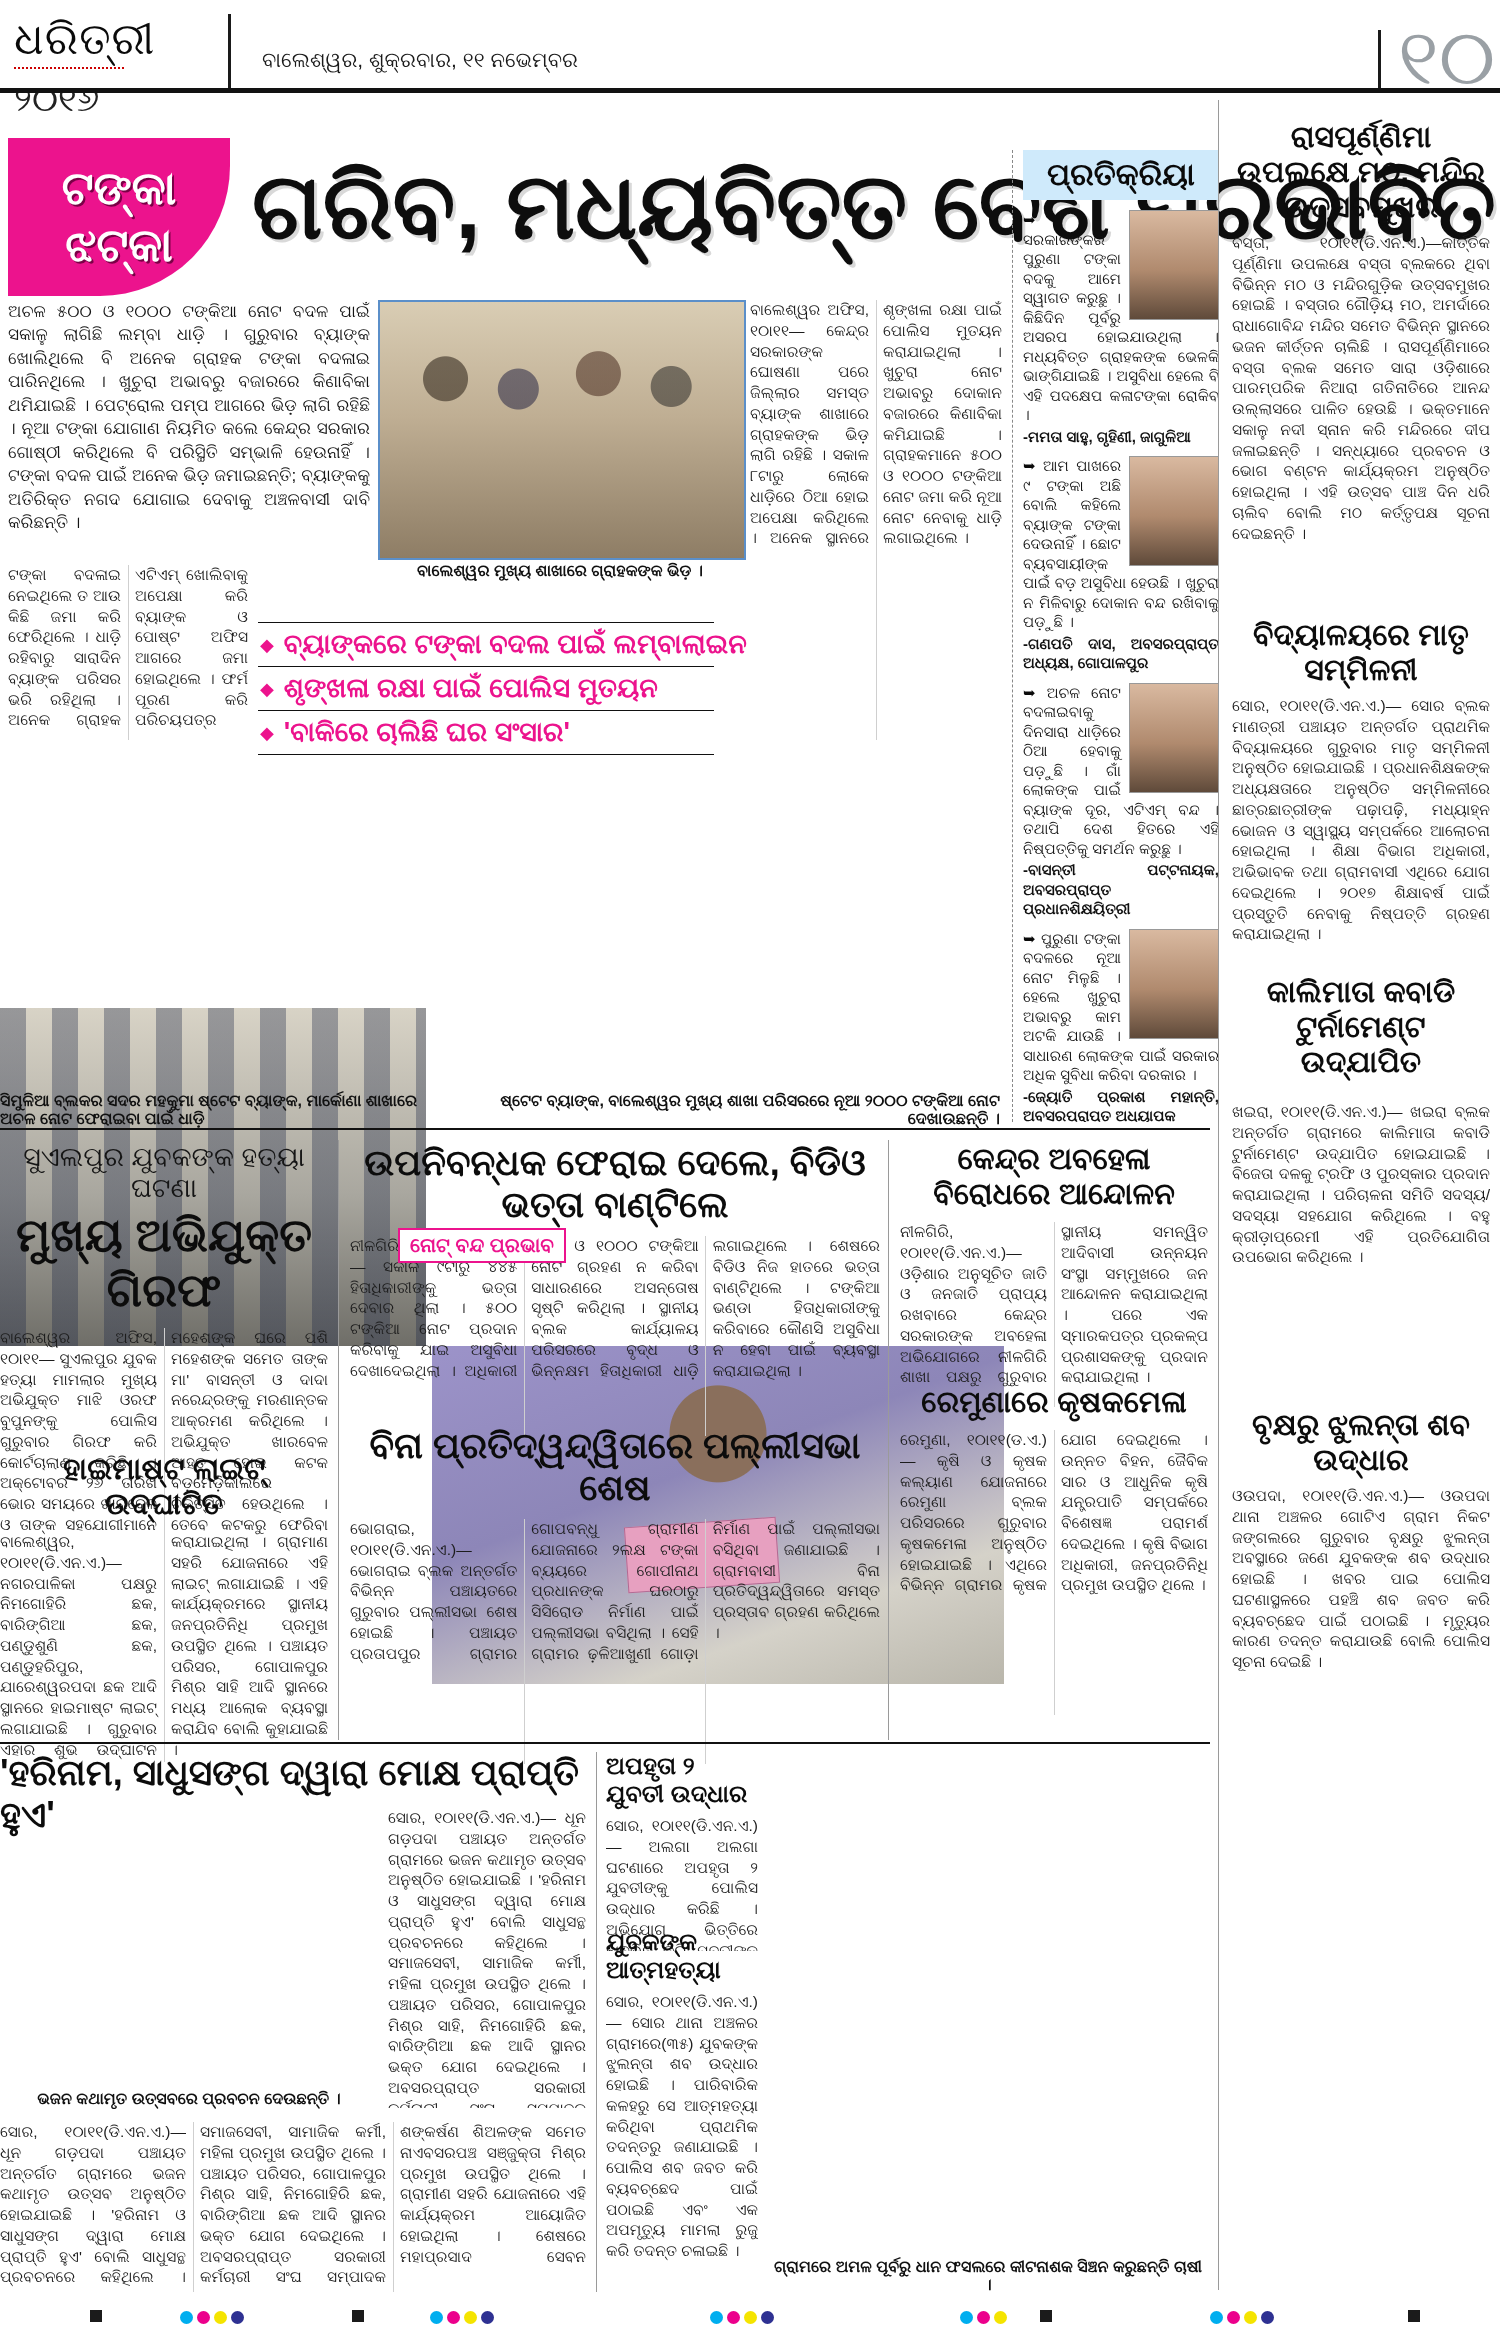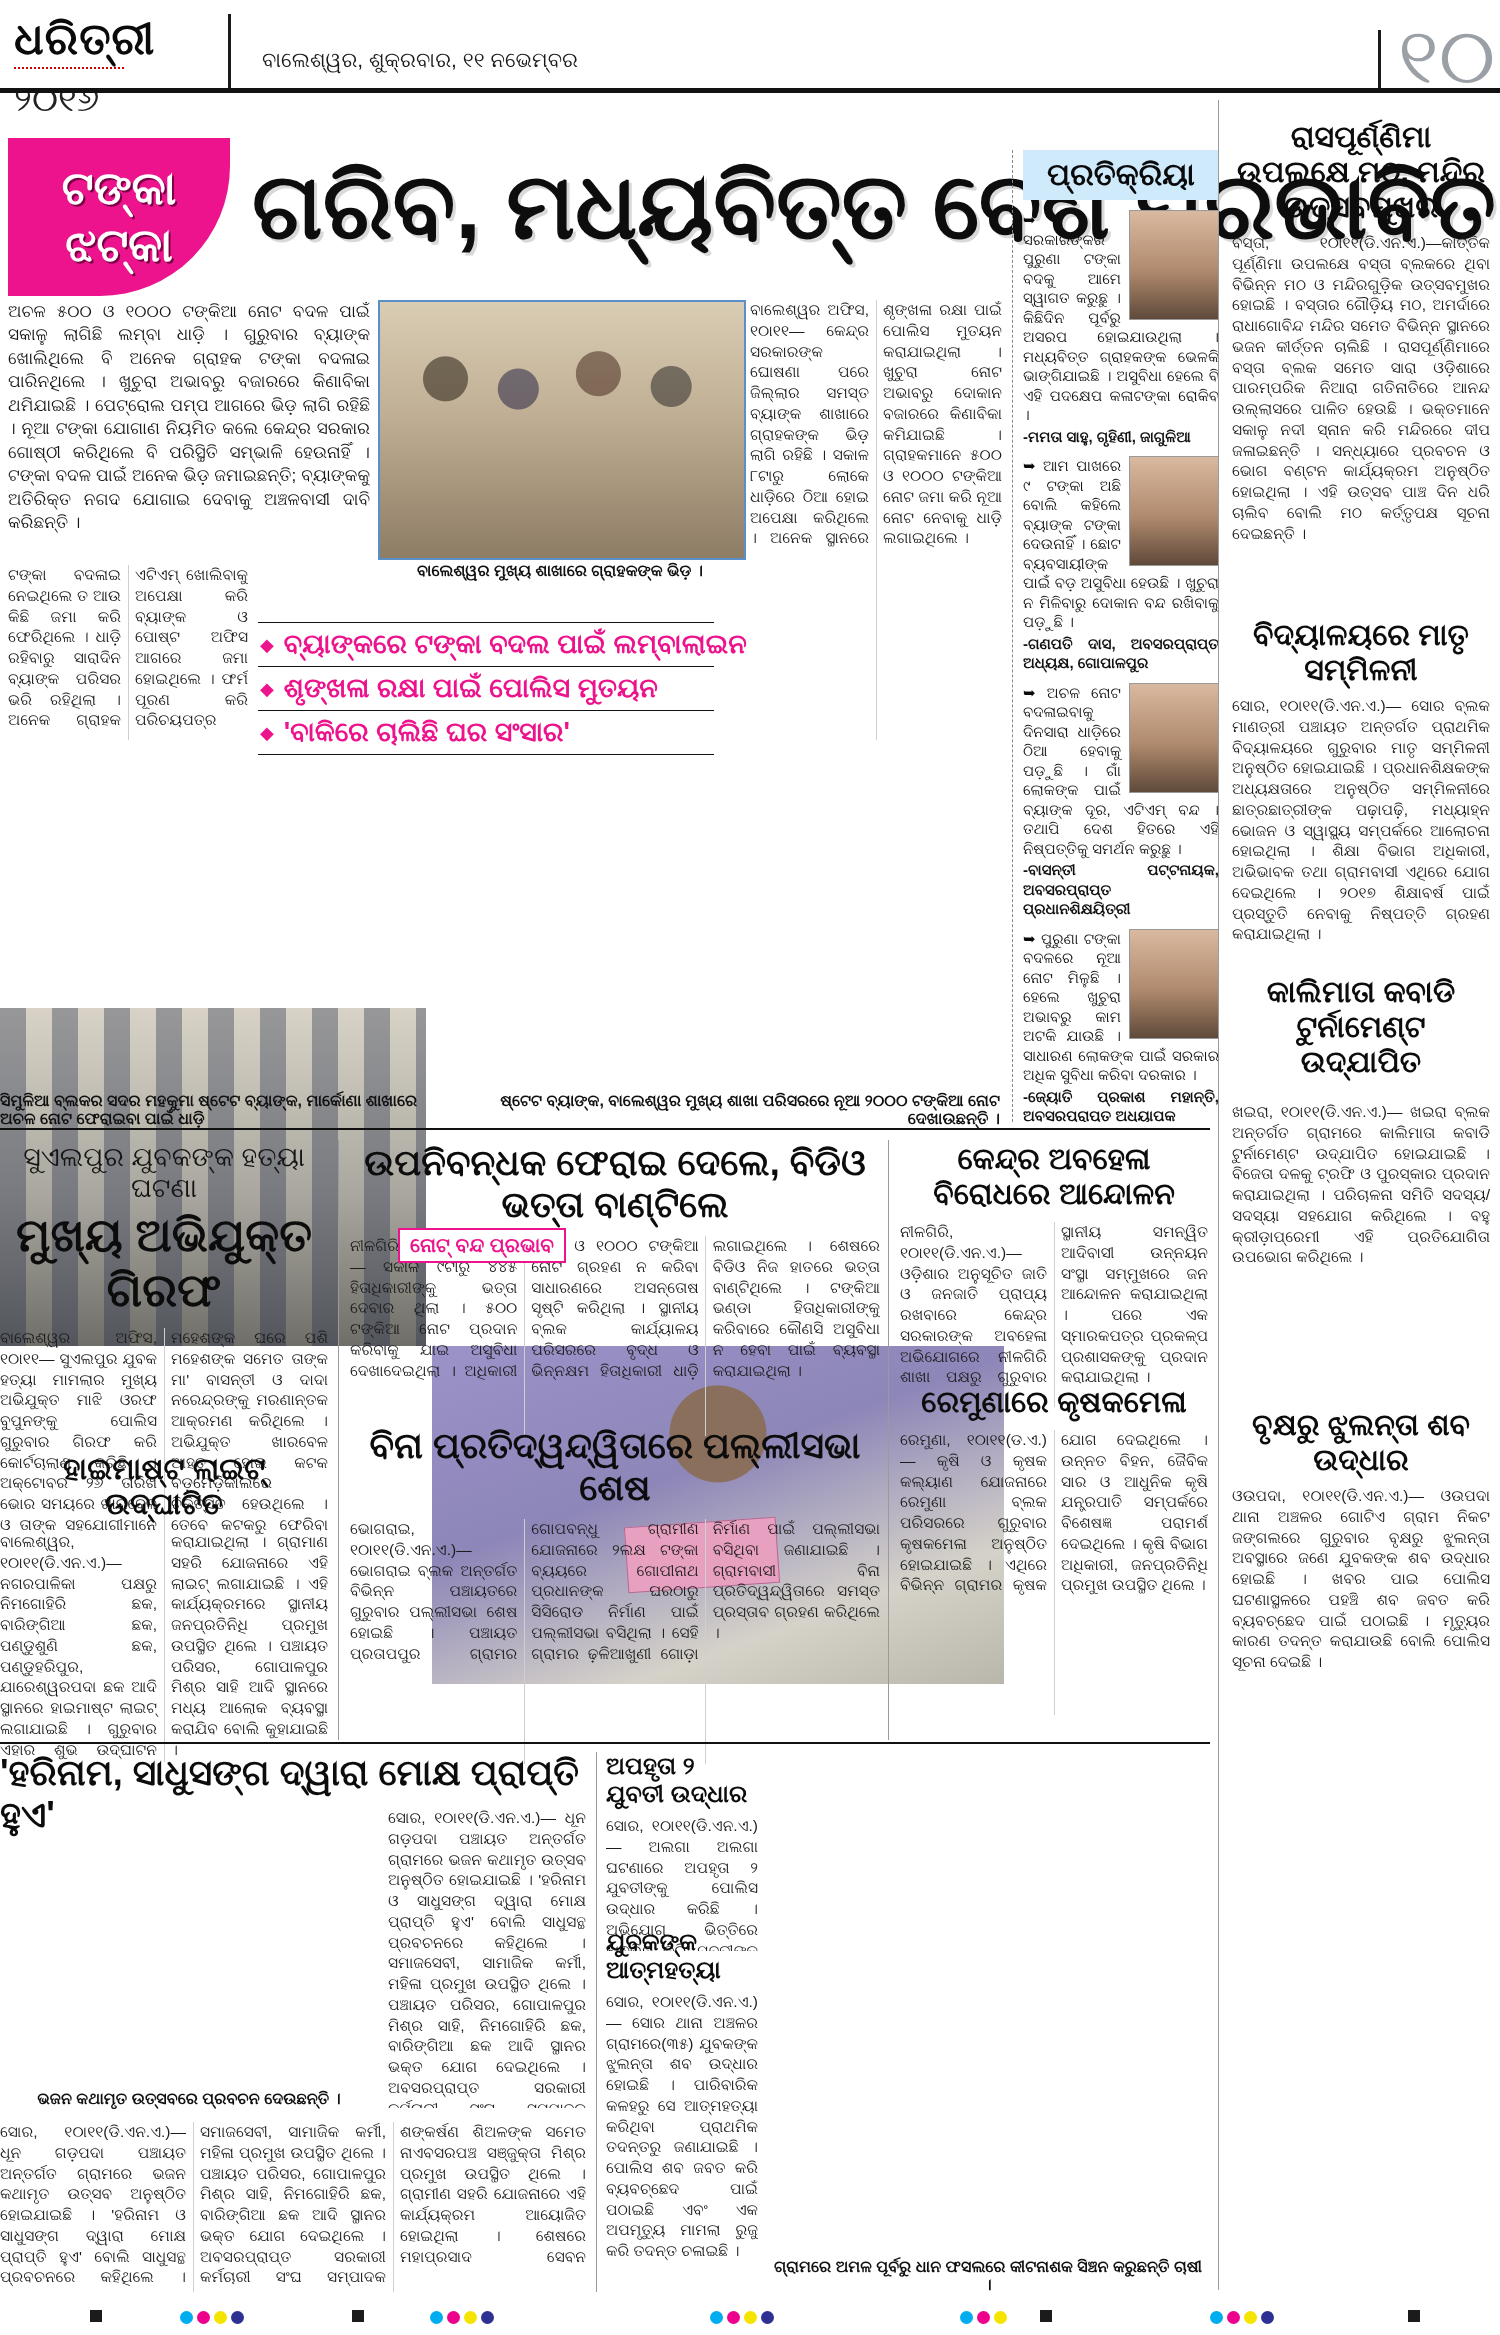--- a/index.html
+++ b/index.html
@@ -3,21 +3,21 @@
 <meta charset="utf-8">
 <style>
   html,body{margin:0;padding:0;}
   body{
     width:1500px;height:2335px;position:relative;background:#ffffff;
     font-family:"Liberation Sans","DejaVu Sans",sans-serif;color:#111;
     overflow:hidden;
   }
   .abs{position:absolute;}
   
-  .masthead-logo{font-size:44px;font-weight:bold;letter-spacing:1px;color:#0a0a0a;}
+  .masthead-logo{font-size:44px;font-weight:normal;letter-spacing:1px;color:#0a0a0a;}
   .masthead-sub{height:5px;border-top:2px dotted #c00;width:110px;margin-top:2px;}
   .masthead-year{font-size:36px;color:#222;margin-top:4px;}
   .vrule{width:3px;background:#1a1a1a;}
   .dateline{font-size:21px;color:#1a1a1a;}
   .pagenum{font-size:78px;color:#9aa0a5;font-weight:normal;line-height:1;}
   .header-rule{height:5px;background:#121212;}
   
   .badge{
     background:#ec138d;color:#fff;text-align:center;
     border-bottom-right-radius:130px;
@@ -83,21 +83,21 @@
 <body>
 
 <div class="abs" style="left:14px;top:14px;">
   <div class="masthead-logo">ଧରିତ୍ରୀ</div>
   <div class="masthead-sub"></div>
   <div class="masthead-year">୨୦୧୬</div>
 </div>
 <div class="abs vrule" style="left:228px;top:14px;height:76px;"></div>
 <div class="abs dateline" style="left:262px;top:48px;">ବାଲେଶ୍ୱର, ଶୁକ୍ରବାର, ୧୧ ନଭେମ୍ବର</div>
 <div class="abs vrule" style="left:1378px;top:30px;height:60px;"></div>
-<div class="abs pagenum" style="left:1398px;top:18px;font-family:Liberation Serif, serif;">୧୦</div>
+<div class="abs pagenum" style="left:1398px;top:18px;">୧୦</div>
 <div class="abs header-rule" style="left:0;top:88px;width:1500px;"></div>
 
 <div class="abs badge" style="left:8px;top:138px;width:222px;height:158px;">
   <span>ଟଙ୍କା</span>
   <span>ଝଟ୍‌କା</span>
 </div>
 <div class="abs main-headline" style="left:252px;top:158px;width:860px;">ଗରିବ, ମଧ୍ୟବିତ୍ତ ବେଶି ପ୍ରଭାବିତ</div>
 
 <div class="abs lead-intro" style="left:8px;top:300px;width:362px;height:255px;overflow:hidden;">ଅଚଳ ୫୦୦ ଓ ୧୦୦୦ ଟଙ୍କିଆ ନୋଟ ବଦଳ ପାଇଁ ସକାଳୁ ଲାଗିଛି ଲମ୍ବା ଧାଡ଼ି । ଗୁରୁବାର ବ୍ୟାଙ୍କ ଖୋଲିଥିଲେ ବି ଅନେକ ଗ୍ରାହକ ଟଙ୍କା ବଦଳାଇ ପାରିନଥିଲେ । ଖୁଚୁରା ଅଭାବରୁ ବଜାରରେ କିଣାବିକା ଥମିଯାଇଛି । ପେଟ୍ରୋଲ ପମ୍ପ ଆଗରେ ଭିଡ଼ ଲାଗି ରହିଛି । ନୂଆ ଟଙ୍କା ଯୋଗାଣ ନିୟମିତ କଲେ କେନ୍ଦ୍ର ସରକାର ଗୋଷ୍ଠୀ କରିଥିଲେ ବି ପରିସ୍ଥିତି ସମ୍ଭାଳି ହେଉନାହିଁ । ଟଙ୍କା ବଦଳ ପାଇଁ ଅନେକ ଭିଡ଼ ଜମାଇଛନ୍ତି; ବ୍ୟାଙ୍କକୁ ଅତିରିକ୍ତ ନଗଦ ଯୋଗାଇ ଦେବାକୁ ଅଞ୍ଚଳବାସୀ ଦାବି କରିଛନ୍ତି ।</div>
 

